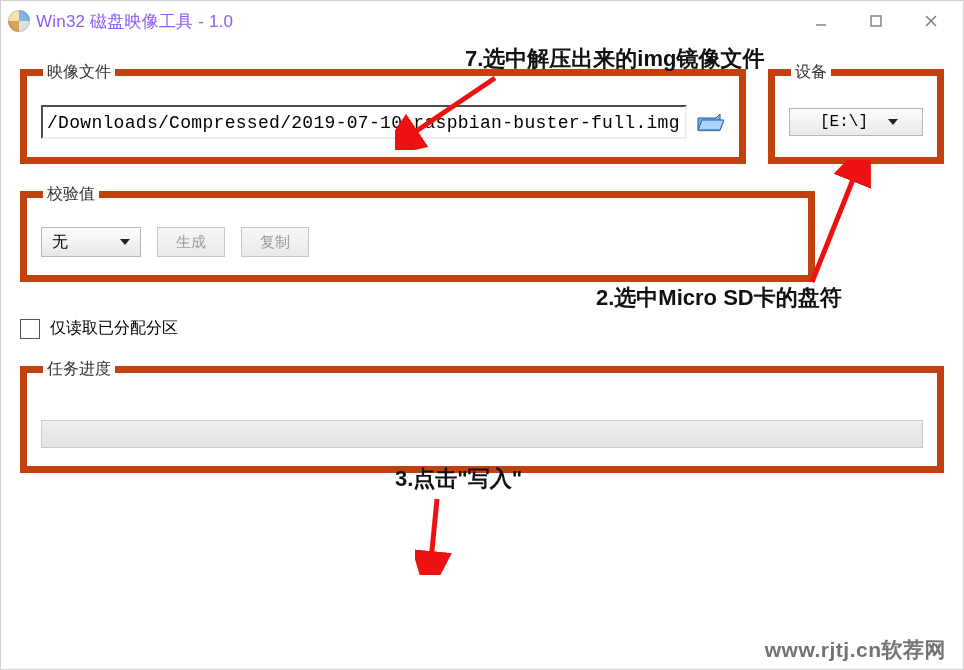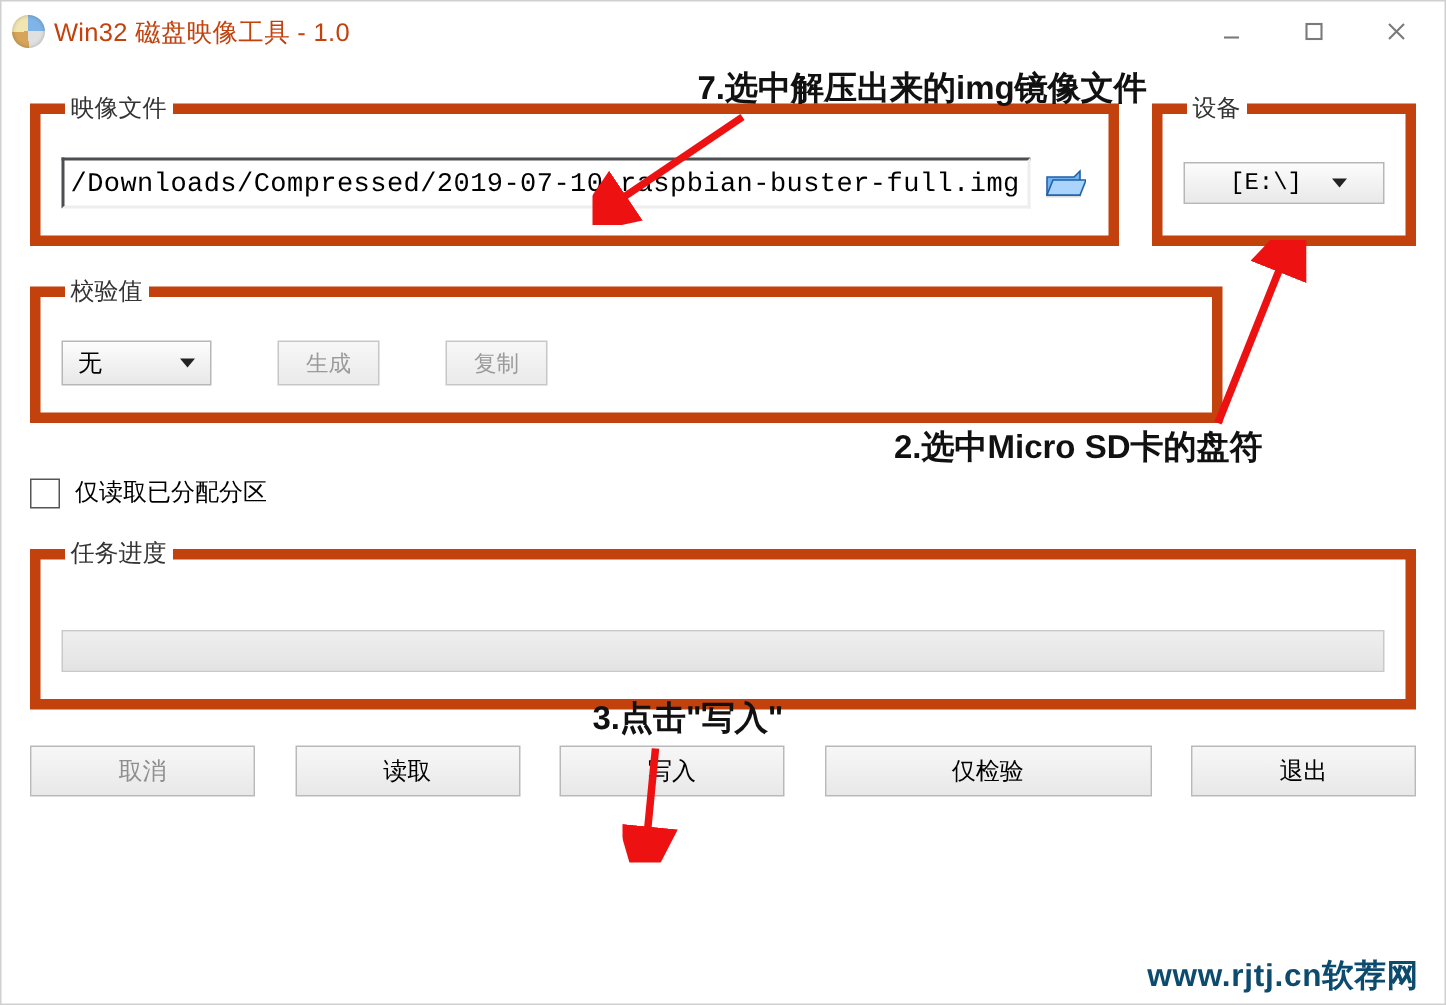--- a/index.html
+++ b/index.html
@@ -20,21 +20,21 @@
     background: #fff;
   }
   .titlebar .app-icon {
     width: 22px; height: 22px;
     margin-right: 6px;
     border-radius: 50%;
     background: conic-gradient(#7fb4e8 0 25%, #e0e0e0 25% 50%, #d6a55a 50% 75%, #f2e6b0 75% 100%);
     box-shadow: inset 0 0 3px rgba(0,0,0,.25);
   }
   .titlebar .title {
-    color: #c2410c;
+    color: #8b5cf6;
     font-size: 17px;
     letter-spacing: .2px;
   }
   .winctrl {
     margin-left: auto;
     display: flex;
   }
   .winctrl .wbtn {
     width: 55px; height: 40px;
     display: flex; align-items: center; justify-content: center;
@@ -134,21 +134,21 @@
     border-top:6px solid #222;
   }
   .btn {
     height: 30px;
     border: 1px solid #c7c7c7;
     background: linear-gradient(#f7f7f7,#eaeaea);
     padding: 0 18px;
     font-size: 15px;
     display:flex;align-items:center;justify-content:center;
   }
-  .btn.disabled { color:#9b9b9b;margin-left:28px; }
+  .btn.disabled { color:#9b9b9b; }
   .check-row {
     margin-top: 36px;
     display:flex; align-items:center; gap:10px;
     font-size:16px;
   }
   .chk {
     width:20px;height:20px;
     border:1.5px solid #555;
     background:#fff;
   }
@@ -184,21 +184,21 @@
     font-size: 22px;
     pointer-events: none;
     white-space: nowrap;
   }
   svg.arrow { position:absolute; pointer-events:none; }
   .watermark {
     position: absolute;
     right: 18px; bottom: 6px;
     font-size: 21px;
     font-weight: 700;
-    color: #0c4a6e;
+    color: #737373;
     letter-spacing: .5px;
   }
   .border {
     position:absolute; inset:0;
     border:1px solid #d0d0d0;
     pointer-events:none;
   }
 </style>
 </head>
 <body>
@@ -272,37 +272,20 @@
   <div class="check-row">
     <span class="chk"></span>
     <span>仅读取已分配分区</span>
   </div>
 
   <fieldset class="group progress-box">
     <legend>任务进度</legend>
     <div class="progress-bar"></div>
   </fieldset>
 
-  <div class="button-row">
-    <div class="mbtn disabled">
-        <span>取消</span>
-      </div>
-    <div class="mbtn">
-        <span>读取</span>
-      </div>
-    <div class="mbtn">
-        <span>写入</span>
-      </div>
-    <div class="mbtn wide">
-        <span>仅检验</span>
-      </div>
-    <div class="mbtn">
-        <span>退出</span>
-      </div>
-  </div>
 
 </div>
 
 <span class="anno" style="left:465px; top:44px;">7.选中解压出来的img镜像文件</span>
 <svg class="arrow" style="left:395px; top:70px;" width="110" height="80">
   <defs>
       <marker id="ah1" markerWidth="12" markerHeight="12" refX="2" refY="4" orient="auto">
         <path d="M0,0 L0,8 L10,4 z" fill="#e11"></path>
       </marker>
     </defs>

